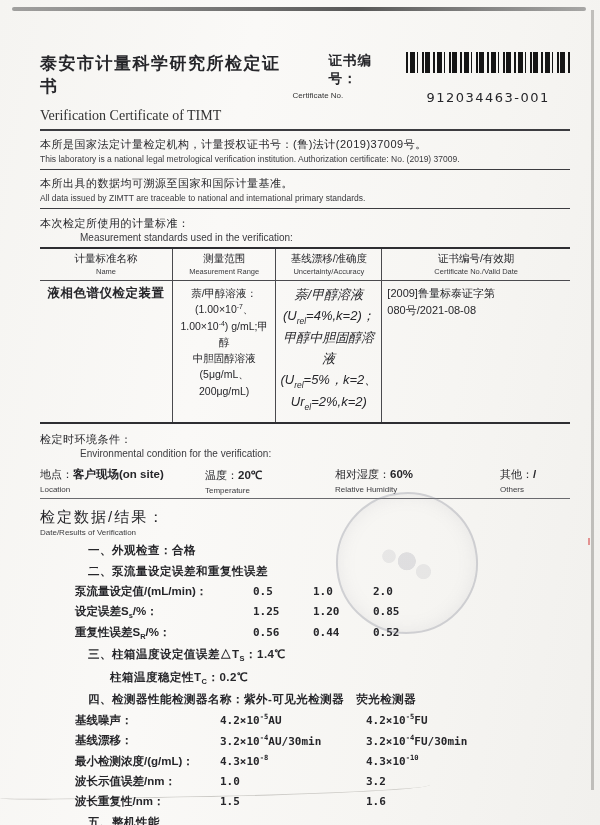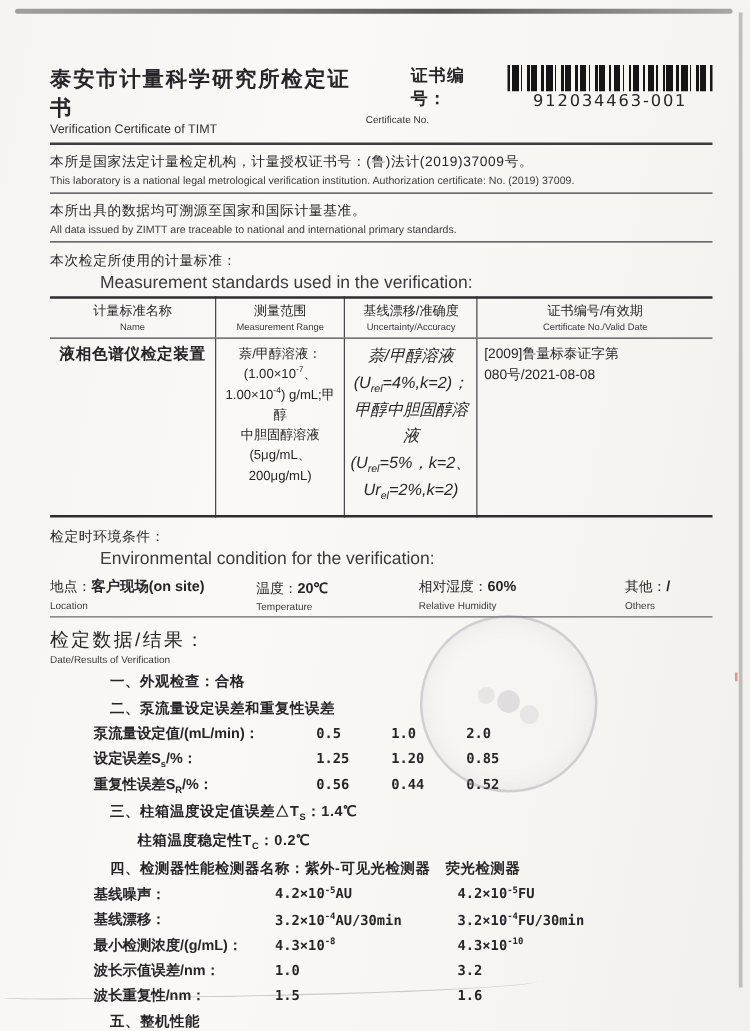--- a/index.html
+++ b/index.html
@@ -12,41 +12,41 @@
   .scan-right-strip { position:absolute; top:10px; bottom:35px; right:6px; width:3px; background:rgba(150,148,144,.55); }
   .scan-crease { position:absolute; left:0; bottom:28px; width:430px; height:14px;
           border-bottom:1px solid rgba(160,158,152,.5); border-radius:0 0 60% 20%; transform:rotate(-1deg); }
   .red-speck { position:absolute; right:10px; top:538px; width:2px; height:7px; background:rgba(215,70,70,.55); }
 
   .content { position:absolute; left:40px; right:30px; top:12px; }
 
   
   .header-row { display:flex; justify-content:space-between; align-items:flex-start; margin-top:40px; }
   .title-cn { font-size:17px; font-weight:bold; letter-spacing:1.5px; }
-  .title-en { font-size:10px; color:#333; margin-top:0; }
+  .title-en { font-size:14px; color:#333; margin-top:10px;font-family:Liberation Serif, serif; }
   .cert-block { display:flex; gap:8px; align-items:flex-start; }
   .cert-label-cn { font-size:13.5px; font-weight:bold; letter-spacing:1px;margin-left:36px; }
   .cert-label-en { font-size:8px; color:#333; margin-top:3px; }
   .barcode-wrap { width:168px; }
   .barcode { height:21px; background:repeating-linear-gradient(90deg,
       #151515 0 2px, transparent 2px 4px, #151515 4px 9px, transparent 9px 11px,
       #151515 11px 12px, transparent 12px 16px, #151515 16px 18px, transparent 18px 19px,
       #151515 19px 24px, transparent 24px 27px); }
-  .cert-no { font-size:13px; letter-spacing:1.5px; text-align:center; margin-top:1px;
+  .cert-no { font-size:13px; letter-spacing:1.5px; text-align:center; margin-top:17px;
              font-family:"DejaVu Sans", sans-serif; }
 
   .rule { border-top:2px solid #3c3c40; margin-top:5px; }
   .rule.thin { border-top-width:1.5px; }
 
   .statement { margin-top:6px; }
   .st-cn { font-size:11px; letter-spacing:.5px; }
   .st-en { font-size:8.5px; color:#3a3a3e; margin-top:2px; }
 
   .sec-head-cn { font-size:11px; letter-spacing:.5px; }
-  .sec-head-en { font-size:14px; color:#3a3a3e; margin-top:1px;padding-left:40px; }
+  .sec-head-en { font-size:10px; color:#3a3a3e; margin-top:1px;padding-left:40px; }
   .standards-head { margin-top:7px; }
 
   
   table { width:100%; border-collapse:collapse; margin-top:4px;
           border-top:2.5px solid #2e2e32; border-bottom:2.5px solid #2e2e32; }
   th { border-bottom:1.5px solid #4a4a4e; font-weight:normal; padding:3px 2px 4px; }
   th .h-cn { font-size:10.5px; }
   th .h-en { font-size:7.5px; color:#3a3a3e; margin-top:1px; }
   td { vertical-align:top; padding:4px 3px 8px; }
   th + th, td + td { border-left:1.5px solid #4a4a4e; }

